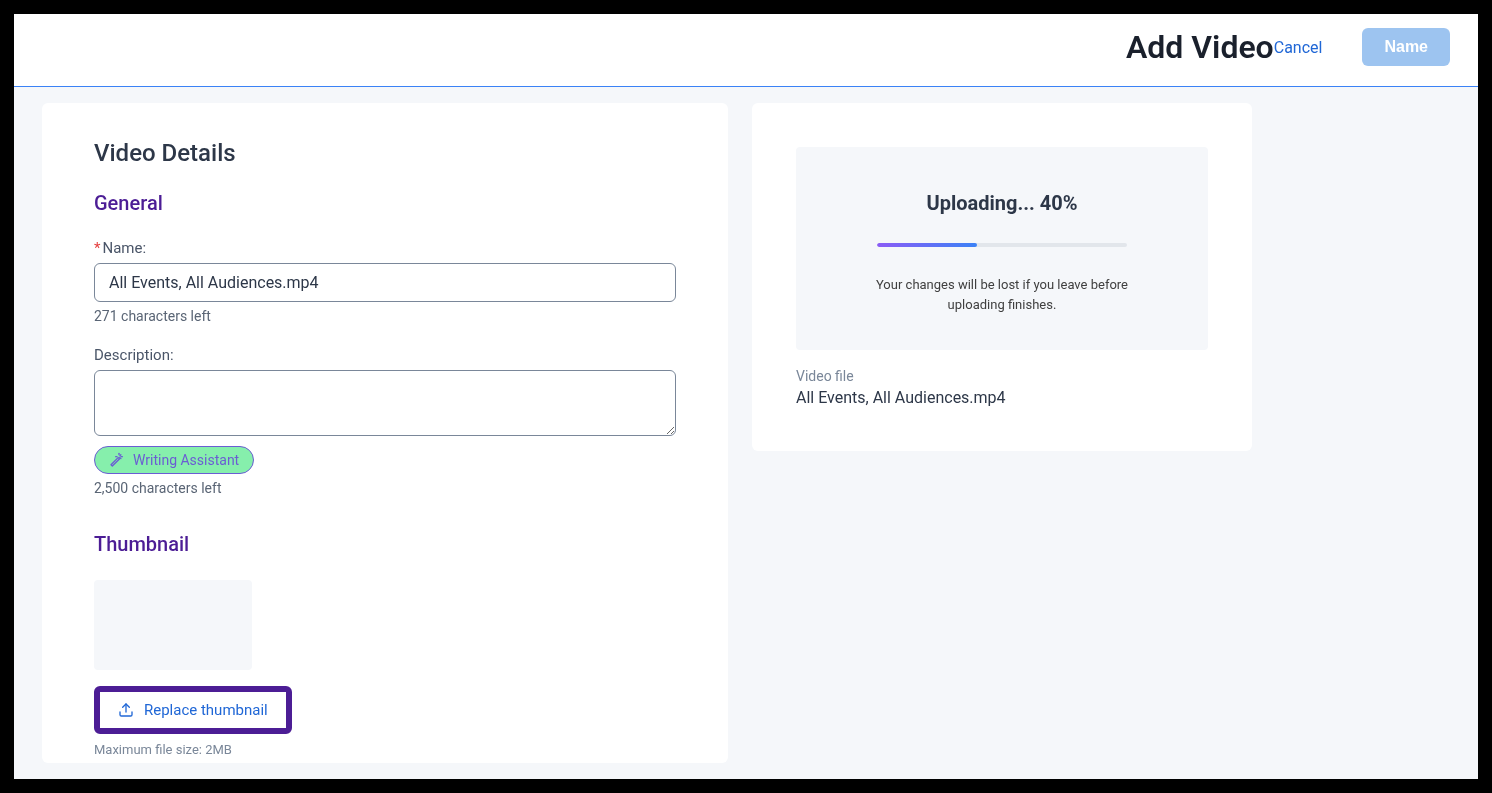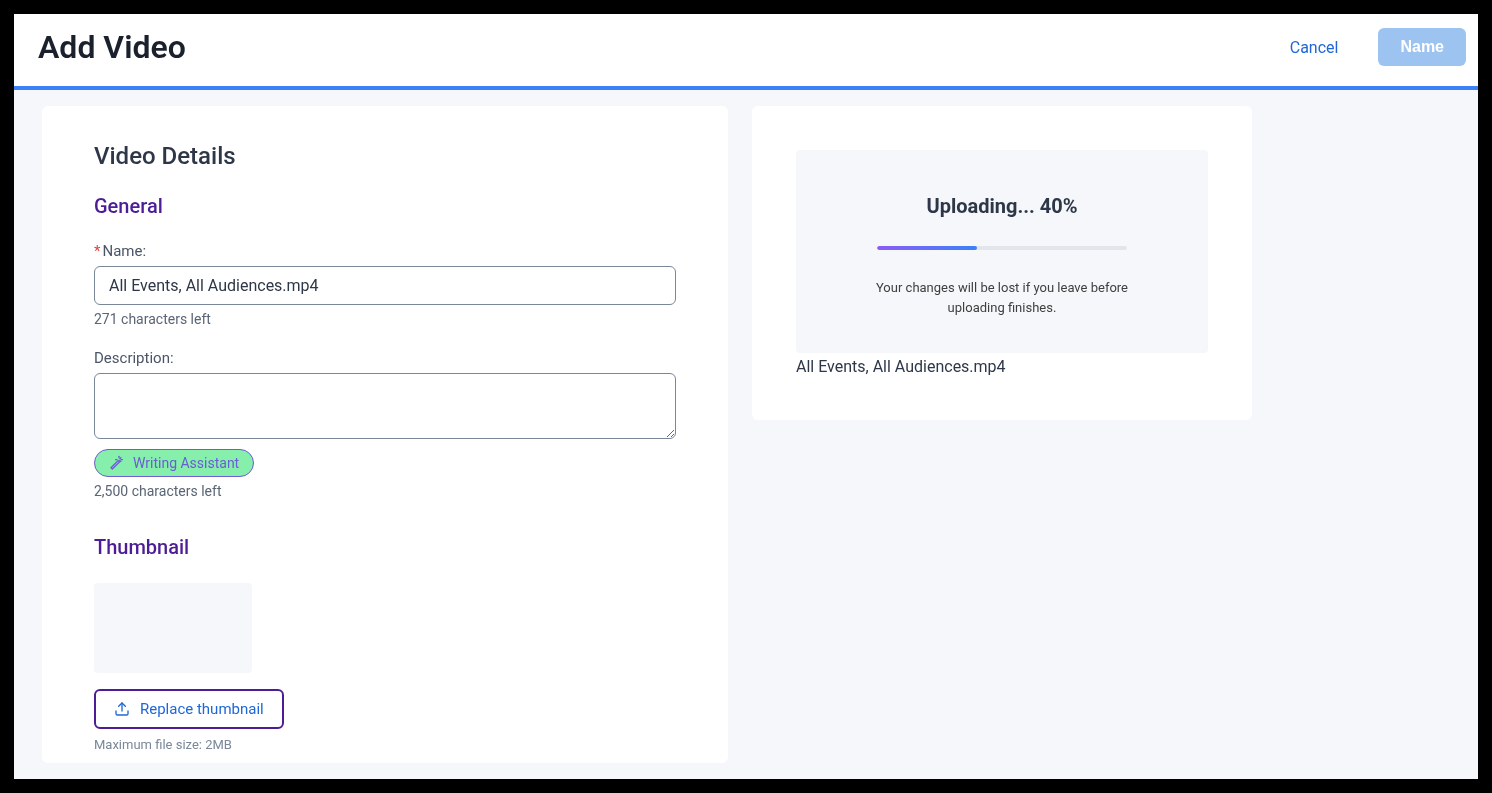--- a/index.html
+++ b/index.html
@@ -16,24 +16,24 @@
     .outer-frame {
       background: #fff;
       width: 100%;
       height: 765px;
       overflow: hidden;
       display: flex;
       flex-direction: column;
     }
     .header {
       display: flex;
-      justify-content: space-between;
-      align-items: center;
-      padding: 14px 12px 20px 24px;
-      border-bottom: 4px solid #3b82f6;
+      justify-content: flex-end;
+      align-items: center;
+      padding: 14px 28px 20px 24px;
+      border-bottom: 1px solid #3b82f6;
     }
     .page-title {
       font-size: 32px;
       font-weight: 600;
       color: #1a202c;
     }
     .header-actions {
       display: flex;
       align-items: center;
       gap: 40px;
@@ -150,21 +150,21 @@
       width: 158px;
       height: 90px;
       background: #f5f7fa;
       border-radius: 4px;
       margin-bottom: 16px;
     }
     .replace-thumbnail-btn {
       display: inline-flex;
       align-items: center;
       gap: 10px;
-      border: 2px solid #4c1d95;
+      border: 6px solid #4c1d95;
       background: #fff;
       color: #2067d6;
       padding: 9px 18px;
       border-radius: 6px;
       font-size: 15px;
       cursor: pointer;
       font-family: inherit;
     }
     .upload-icon {
       width: 16px;
@@ -279,18 +279,19 @@
     </div>
 
     <div class="right-card">
       <div class="upload-panel">
         <div class="upload-status">Uploading... 40%</div>
         <div class="progress-bar">
           <div class="progress-fill" style="width:40%"></div>
         </div>
         <div class="upload-warning">Your changes will be lost if you leave before uploading finishes.</div>
       </div>
+      <div class="video-file-label">Video file</div>
       <div class="video-file-name">All Events, All Audiences.mp4</div>
     </div>
 
   </div>
 
 </div>
 
 </body></html>

